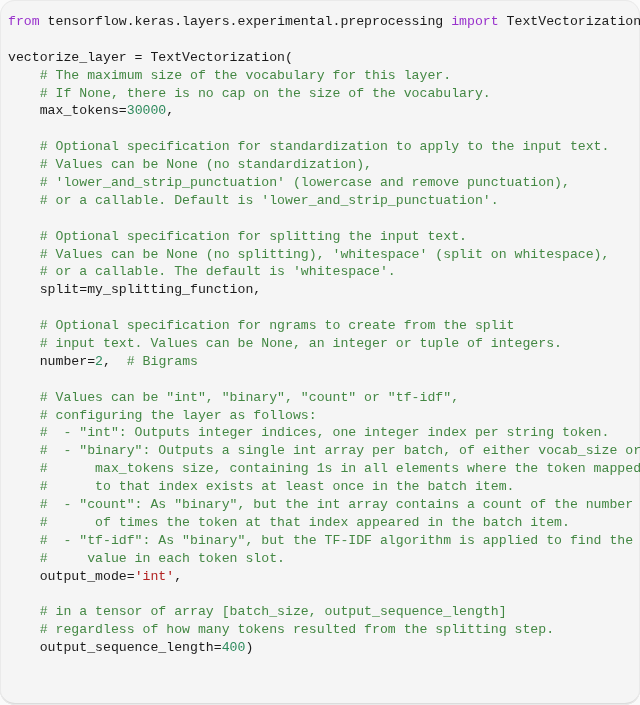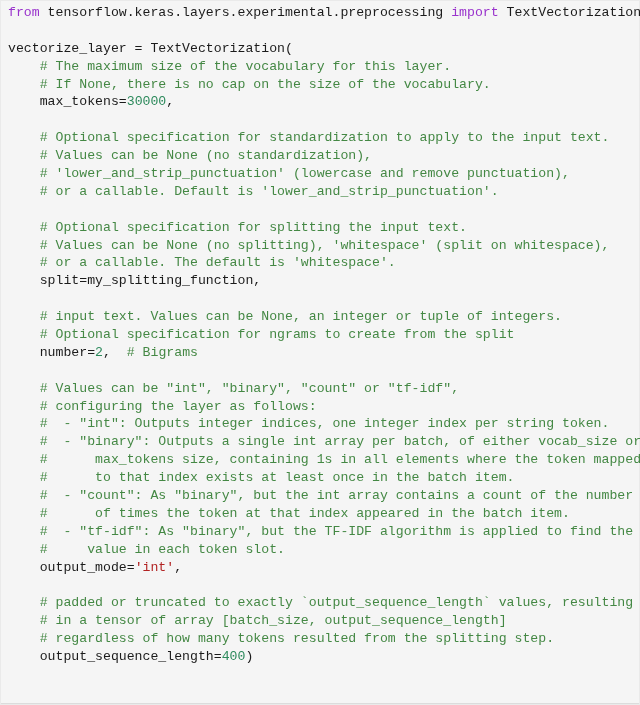--- a/index.html
+++ b/index.html
@@ -7,22 +7,23 @@
     padding: 0;
     background: #fafafa;
     font-family: "Liberation Mono", "DejaVu Sans Mono", monospace;
   }
   .code-cell {
     box-sizing: border-box;
     width: 640px;
     height: 705px;
     background: var(--bg, #f5f5f5);
     box-shadow: inset 0 0 0 1px #eaeaea, inset 0 -2px 0 #dcdcdc;
-    padding: 4px 0 0 8px;
+    padding: 13px 0 0 8px;
     overflow: hidden;
+    border-radius: 15px;
   }
   .line {
     white-space: pre;
     font-size: 13.2px;
     line-height: 17.9px;
     height: 17.9px;
     color: var(--plain, #1b1b1b);
     letter-spacing: 0;
   }
   .tok-plain   { color: var(--plain, #1b1b1b); }
@@ -45,33 +46,32 @@
     <div class="line"><span class="tok-comment">    # Optional specification for standardization to apply to the input text.</span></div>
     <div class="line"><span class="tok-comment">    # Values can be None (no standardization),</span></div>
     <div class="line"><span class="tok-comment">    # 'lower_and_strip_punctuation' (lowercase and remove punctuation),</span></div>
     <div class="line"><span class="tok-comment">    # or a callable. Default is 'lower_and_strip_punctuation'.</span></div>
     <div class="line">&nbsp;</div>
     <div class="line"><span class="tok-comment">    # Optional specification for splitting the input text.</span></div>
     <div class="line"><span class="tok-comment">    # Values can be None (no splitting), 'whitespace' (split on whitespace),</span></div>
     <div class="line"><span class="tok-comment">    # or a callable. The default is 'whitespace'.</span></div>
     <div class="line"><span class="tok-plain">    split=my_splitting_function,</span></div>
     <div class="line">&nbsp;</div>
+    <div class="line"><span class="tok-comment">    # Optional specification for ngrams to create from the split</span></div>
     <div class="line"><span class="tok-comment">    # input text. Values can be None, an integer or tuple of integers.</span></div>
-    <div class="line"><span class="tok-comment">    # Optional specification for ngrams to create from the split</span></div>
     <div class="line"><span class="tok-plain">    number=</span><span class="tok-number">2</span><span class="tok-plain">,  </span><span class="tok-comment"># Bigrams</span></div>
     <div class="line">&nbsp;</div>
     <div class="line"><span class="tok-comment">    # Values can be "int", "binary", "count" or "tf-idf",</span></div>
     <div class="line"><span class="tok-comment">    # configuring the layer as follows:</span></div>
     <div class="line"><span class="tok-comment">    #  - "int": Outputs integer indices, one integer index per string token.</span></div>
     <div class="line"><span class="tok-comment">    #  - "binary": Outputs a single int array per batch, of either vocab_size or</span></div>
     <div class="line"><span class="tok-comment">    #      max_tokens size, containing 1s in all elements where the token mapped</span></div>
     <div class="line"><span class="tok-comment">    #      to that index exists at least once in the batch item.</span></div>
     <div class="line"><span class="tok-comment">    #  - "count": As "binary", but the int array contains a count of the number</span></div>
     <div class="line"><span class="tok-comment">    #      of times the token at that index appeared in the batch item.</span></div>
     <div class="line"><span class="tok-comment">    #  - "tf-idf": As "binary", but the TF-IDF algorithm is applied to find the</span></div>
     <div class="line"><span class="tok-comment">    #     value in each token slot.</span></div>
     <div class="line"><span class="tok-plain">    output_mode=</span><span class="tok-string">'int'</span><span class="tok-plain">,</span></div>
     <div class="line">&nbsp;</div>
-    <div class="line"><span class="tok-comment">    # padded or truncated to exactly `output_sequence_length` values, resulting</span></div>
     <div class="line"><span class="tok-comment">    # in a tensor of array [batch_size, output_sequence_length]</span></div>
     <div class="line"><span class="tok-comment">    # regardless of how many tokens resulted from the splitting step.</span></div>
     <div class="line"><span class="tok-plain">    output_sequence_length=</span><span class="tok-number">400</span><span class="tok-plain">)</span></div>
   </div>
 
 </body></html>

